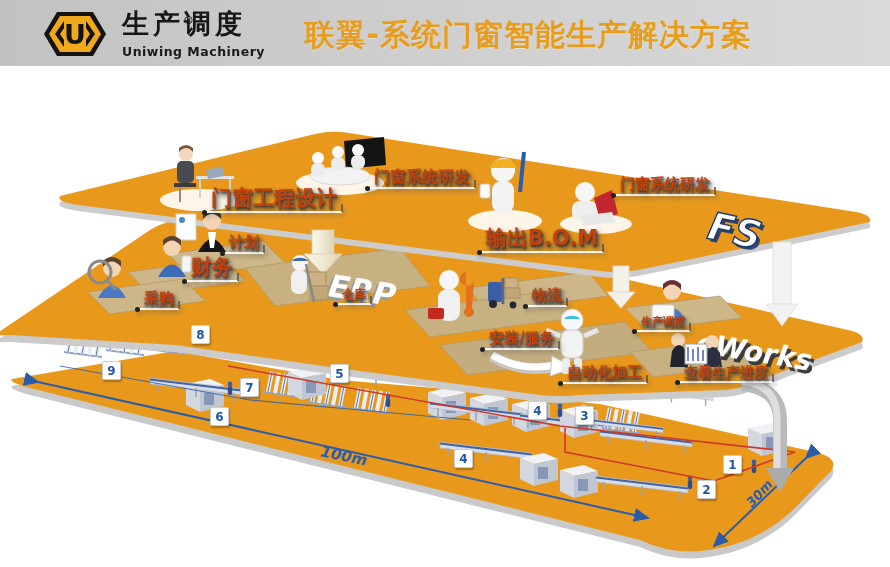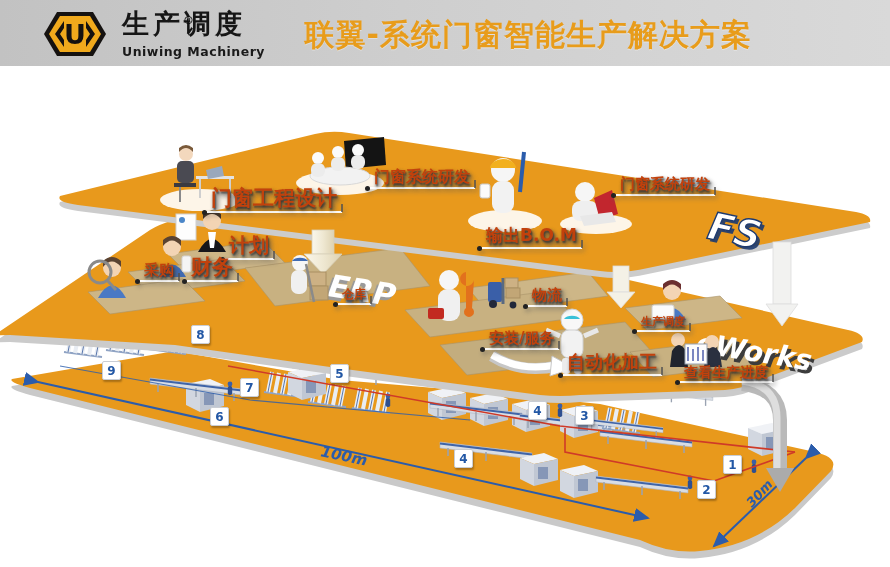--- a/index.html
+++ b/index.html
@@ -371,31 +371,31 @@
     <div class="brand-text">
       <div class="brand-zh">生产调度</div>
       <div class="brand-en">Uniwing Machinery</div>
     </div>
   </div>
   <div class="main-title">联翼-系统门窗智能生产解决方案</div>
 </div>
 
 <div class="lbl" style="left:207px;top:186px;font-size:21px">门窗工程设计</div>
 <div class="lbl" style="left:370px;top:168px;font-size:16px">门窗系统研发</div>
-<div class="lbl" style="left:482px;top:226px;font-size:17px">输出B.O.M</div>
+<div class="lbl" style="left:482px;top:226px;font-size:21px">输出B.O.M</div>
 <div class="lbl" style="left:616px;top:176px;font-size:15px">门窗系统研发</div>
 
-<div class="lbl" style="left:225px;top:234px;font-size:20px">计划</div>
+<div class="lbl" style="left:225px;top:234px;font-size:15px">计划</div>
 <div class="lbl" style="left:187px;top:255px;font-size:21px">财务</div>
-<div class="lbl" style="left:140px;top:262px;font-size:15px">采购</div>
+<div class="lbl" style="left:140px;top:290px;font-size:15px">采购</div>
 <div class="lbl" style="left:338px;top:288px;font-size:12px">仓库</div>
 <div class="lbl" style="left:528px;top:287px;font-size:15px">物流</div>
 <div class="lbl" style="left:485px;top:330px;font-size:15px">安装/服务</div>
 <div class="lbl" style="left:637px;top:316px;font-size:11px">生产调度</div>
-<div class="lbl" style="left:563px;top:352px;font-size:18px">自动化加工</div>
+<div class="lbl" style="left:563px;top:364px;font-size:15px">自动化加工</div>
 <div class="lbl" style="left:680px;top:364px;font-size:14px">查看生产进度</div>
 
 <div class="tag" style="left:191px;top:325px">8</div>
 <div class="tag" style="left:102px;top:361px">9</div>
 <div class="tag" style="left:330px;top:364px">5</div>
 <div class="tag" style="left:240px;top:378px">7</div>
 <div class="tag" style="left:210px;top:407px">6</div>
 <div class="tag" style="left:528px;top:401px">4</div>
 <div class="tag" style="left:575px;top:406px">3</div>
 <div class="tag" style="left:454px;top:449px">4</div>

